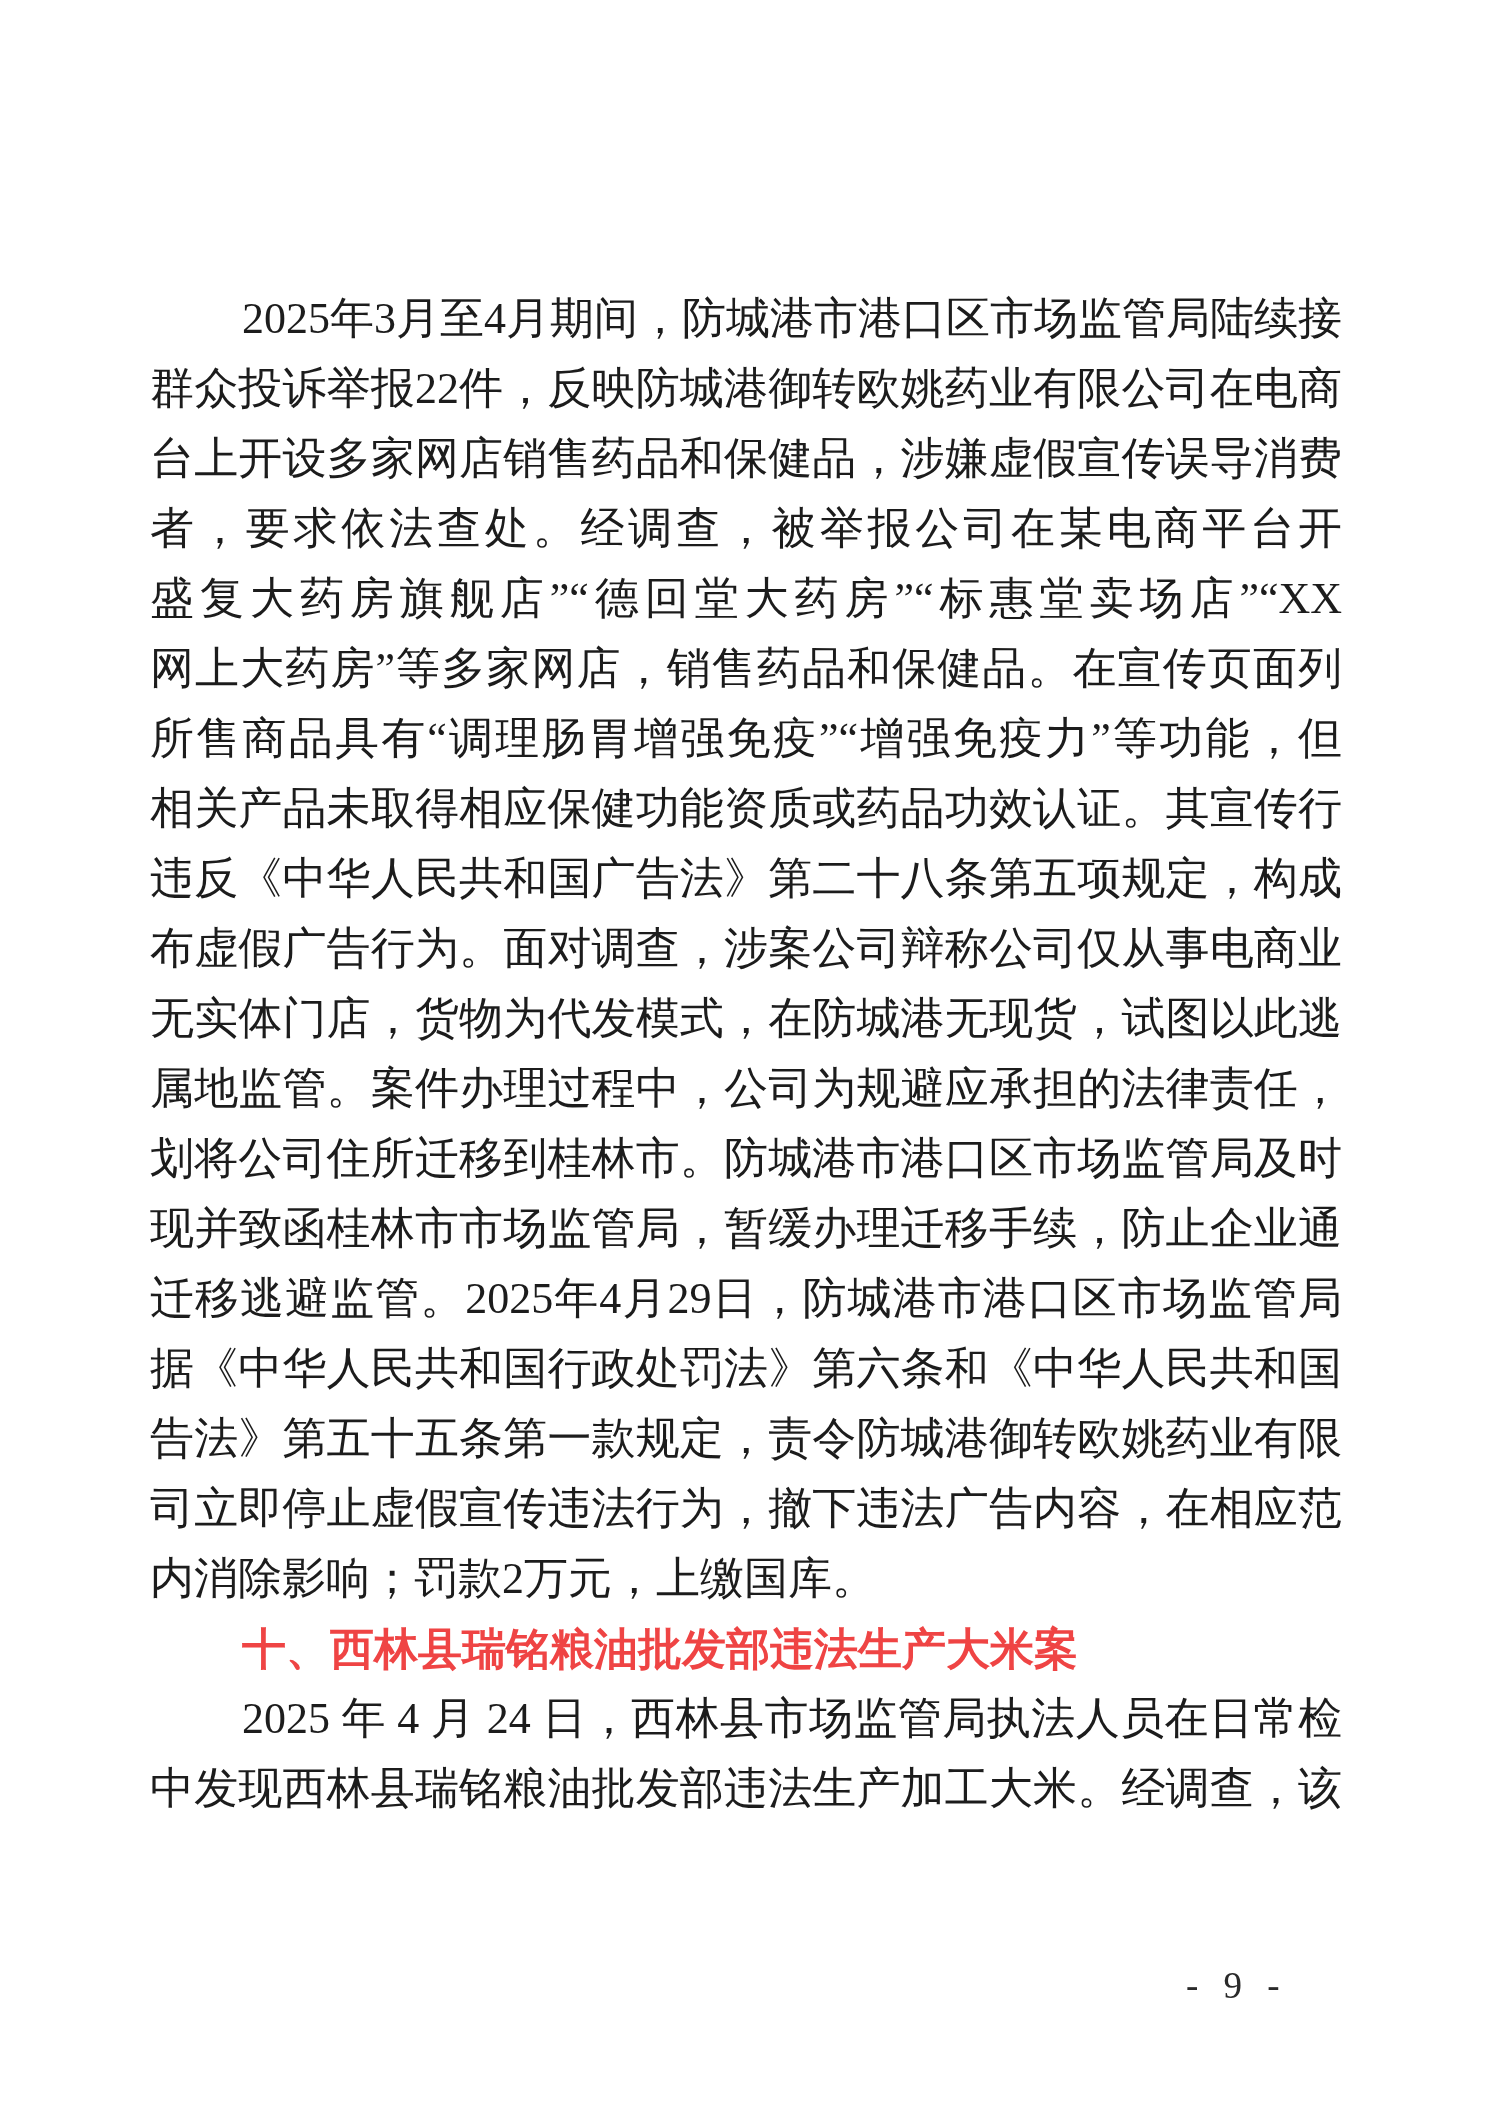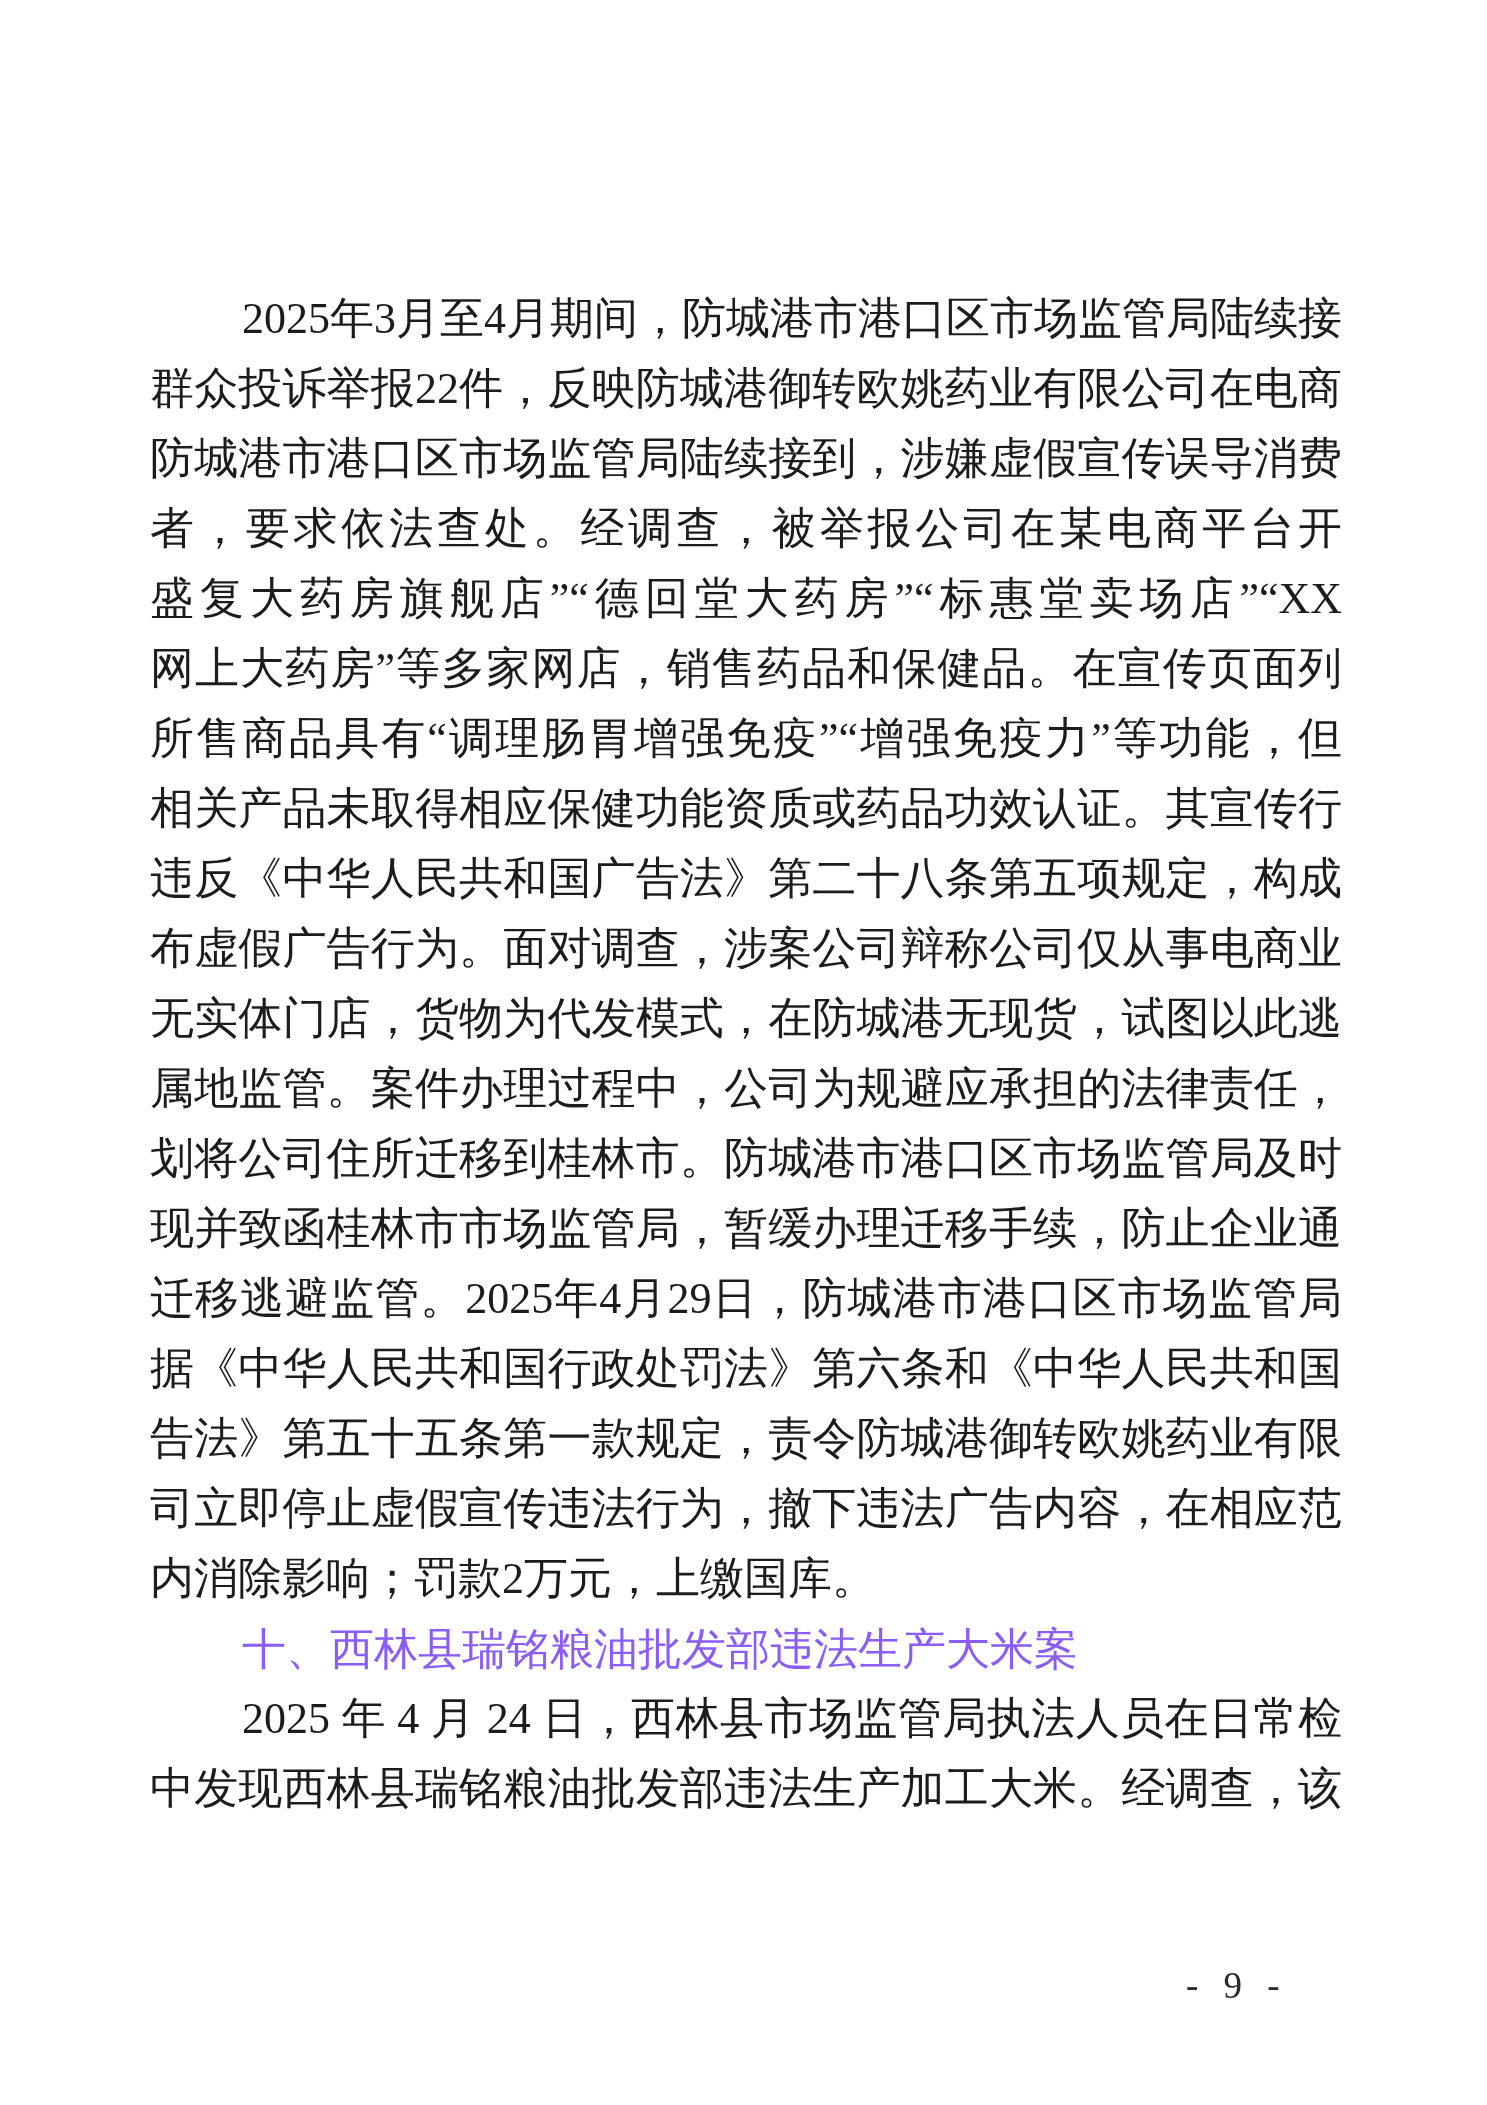--- a/index.html
+++ b/index.html
@@ -37,23 +37,23 @@
   }
   .line.indent {
     text-indent: 92px;
   }
   .heading {
     height: 70px;
     line-height: 70px;
     margin: 0;
     text-indent: 92px;
     font-family: "Liberation Sans", "DejaVu Sans", sans-serif;
-    font-weight: 400;
+    font-weight: 700;
     font-size: 44px;
-    color: #8b5cf6;
+    color: #ef4444;
     overflow: hidden;
   }
   .page-number {
     position: absolute;
     left: 1186px;
     top: 1962px;
     font-size: 37px;
     line-height: 48px;
     letter-spacing: 8px;
     color: #2a2a2a;
@@ -62,21 +62,21 @@
 </style>
 </head>
 <body>
 
 <div class="sheet">
 
   <div class="text-block">
 
     <div class="line indent">2025年3月至4月期间，防城港市港口区市场监管局陆续接到</div>
     <div class="line">群众投诉举报22件，反映防城港御转欧姚药业有限公司在电商平</div>
-    <div class="line">防城港市港口区市场监管局陆续接到，涉嫌虚假宣传误导消费</div>
+    <div class="line">台上开设多家网店销售药品和保健品，涉嫌虚假宣传误导消费</div>
     <div class="line">者，要求依法查处。经调查，被举报公司在某电商平台开设“永</div>
     <div class="line">盛复大药房旗舰店”“德回堂大药房”“标惠堂卖场店”“XX</div>
     <div class="line">网上大药房”等多家网店，销售药品和保健品。在宣传页面列明</div>
     <div class="line">所售商品具有“调理肠胃增强免疫”“增强免疫力”等功能，但</div>
     <div class="line">相关产品未取得相应保健功能资质或药品功效认证。其宣传行为</div>
     <div class="line">违反《中华人民共和国广告法》第二十八条第五项规定，构成发</div>
     <div class="line">布虚假广告行为。面对调查，涉案公司辩称公司仅从事电商业务，</div>
     <div class="line">无实体门店，货物为代发模式，在防城港无现货，试图以此逃避</div>
     <div class="line">属地监管。案件办理过程中，公司为规避应承担的法律责任，计</div>
     <div class="line">划将公司住所迁移到桂林市。防城港市港口区市场监管局及时发</div>

